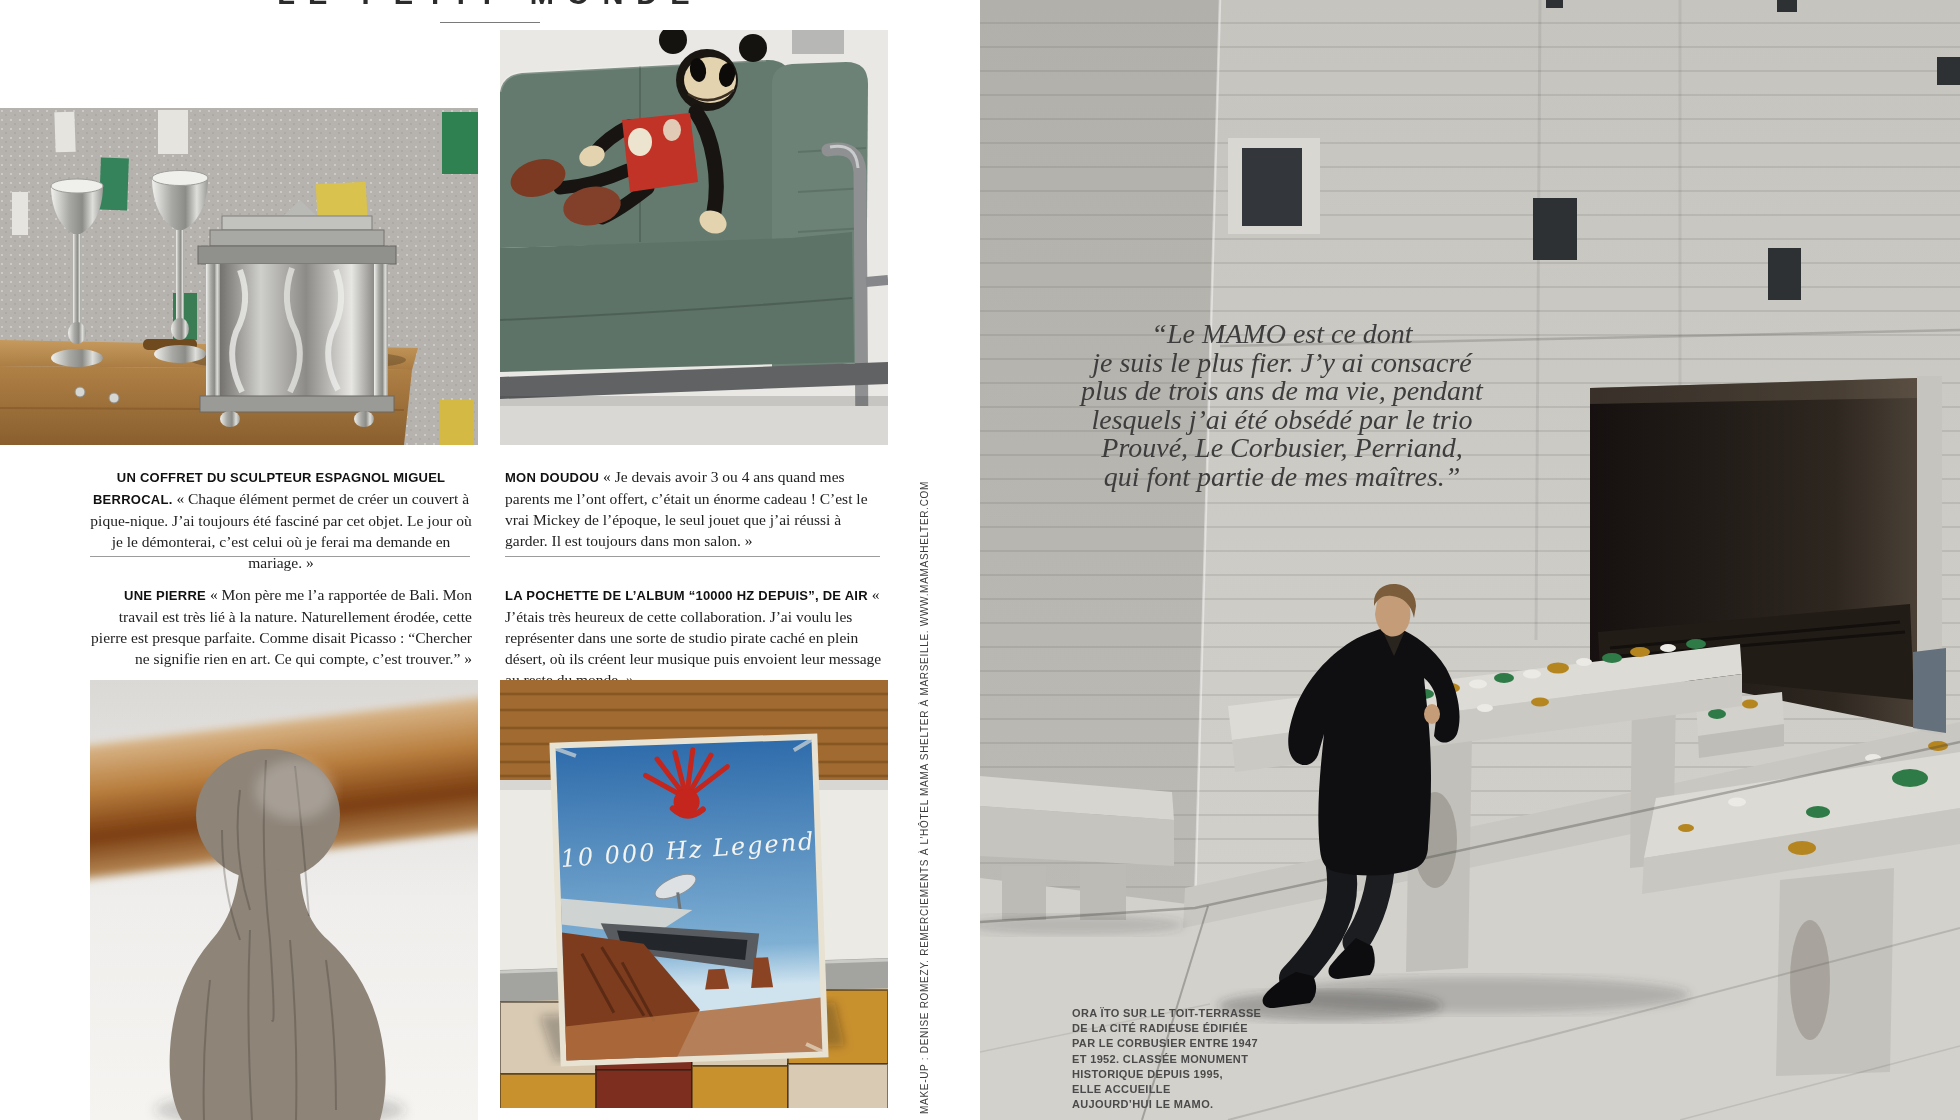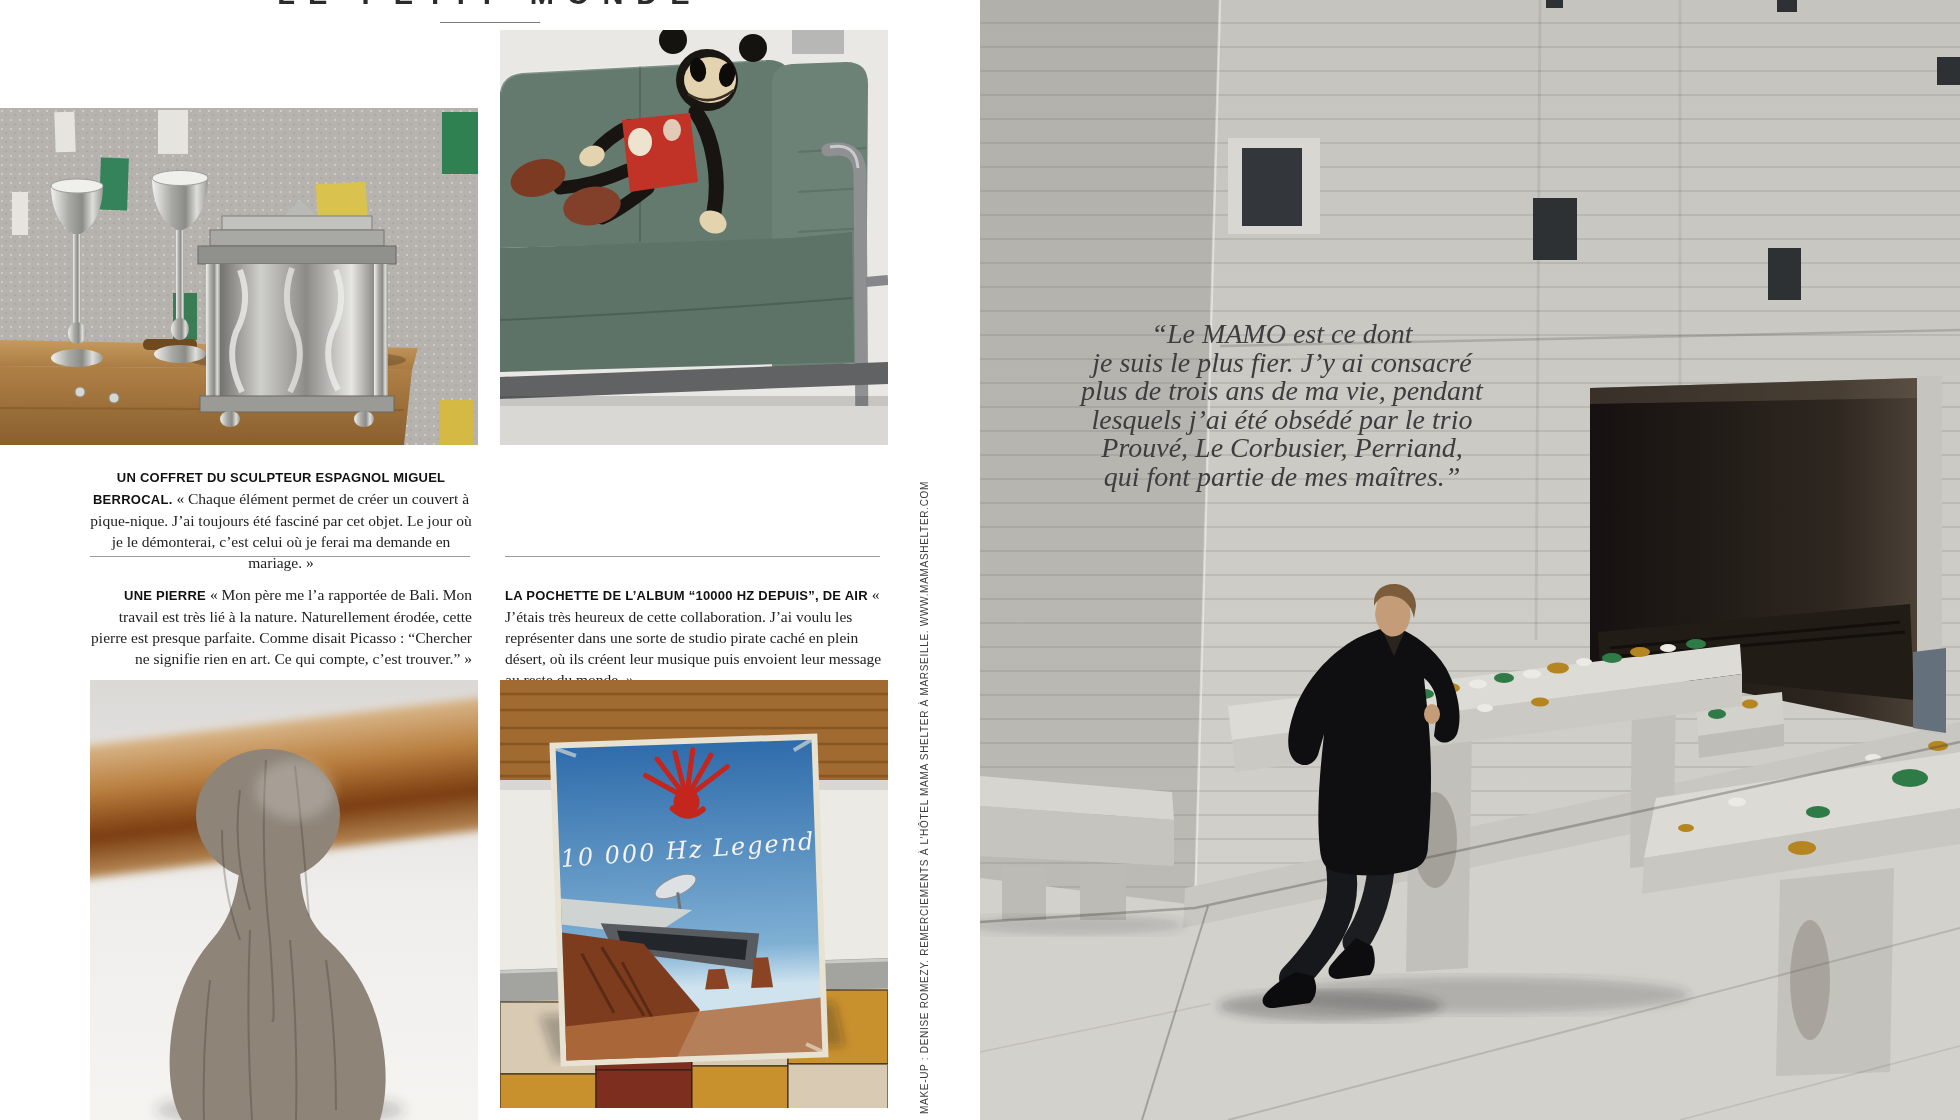--- a/index.html
+++ b/index.html
@@ -172,20 +172,23 @@
 
   <div class="abs caption" style="left:90px;top:466px;width:382px;text-align:center;">
     <span class="lbl">UN COFFRET DU SCULPTEUR ESPAGNOL MIGUEL BERROCAL.</span><span> « Chaque élément permet de créer un couvert à pique-nique. J’ai toujours été fasciné par cet objet. Le jour où je le démonterai, c’est celui où je ferai ma demande en mariage. »</span>
   </div>
   <div class="abs rule" style="left:90px;top:556px;width:380px;"></div>
 
   <div class="abs caption" style="left:90px;top:584px;width:382px;text-align:right;">
     <span class="lbl">UNE PIERRE</span><span> « Mon père me l’a rapportée de Bali. Mon travail est très lié à la nature. Naturellement érodée, cette pierre est presque parfaite. Comme disait Picasso : “Chercher ne signifie rien en art. Ce qui compte, c’est trouver.” »</span>
   </div>
 
+  <div class="abs caption" style="left:505px;top:466px;width:382px;">
+    <span class="lbl">MON DOUDOU</span><span> « Je devais avoir 3 ou 4 ans quand mes parents me l’ont offert, c’était un énorme cadeau ! C’est le vrai Mickey de l’époque, le seul jouet que j’ai réussi à garder. Il est toujours dans mon salon. »</span>
+  </div>
   <div class="abs rule" style="left:505px;top:556px;width:375px;"></div>
 
   <div class="abs caption" style="left:505px;top:584px;width:386px;">
     <span class="lbl">LA POCHETTE DE L’ALBUM “10000 HZ DEPUIS”, DE AIR</span><span> « J’étais très heureux de cette collaboration. J’ai voulu les représenter dans une sorte de studio pirate caché en plein désert, où ils créent leur musique puis envoient leur message au reste du monde. »</span>
   </div>
 
   <div class="abs photo" id="photo3">
     <svg width="388" height="440" viewBox="0 0 388 440">
       <defs>
         <linearGradient id="sillbg" x1="0" y1="0" x2="0" y2="1">
@@ -428,14 +431,21 @@
     </svg>
   </div>
 
   <div class="abs" id="pull-quote">“Le MAMO est ce dont
 je suis le plus fier. J’y ai consacré
 plus de trois ans de ma vie, pendant
 lesquels j’ai été obsédé par le trio
 Prouvé, Le Corbusier, Perriand,
 qui font partie de mes maîtres.”</div>
 
+  <div class="abs" id="photo-caption">ORA ÏTO SUR LE TOIT-TERRASSE
+DE LA CITÉ RADIEUSE ÉDIFIÉE
+PAR LE CORBUSIER ENTRE 1947
+ET 1952. CLASSÉE MONUMENT
+HISTORIQUE DEPUIS 1995,
+ELLE ACCUEILLE
+AUJOURD’HUI LE MAMO.</div>
 
 </div>
 
 </body></html>

